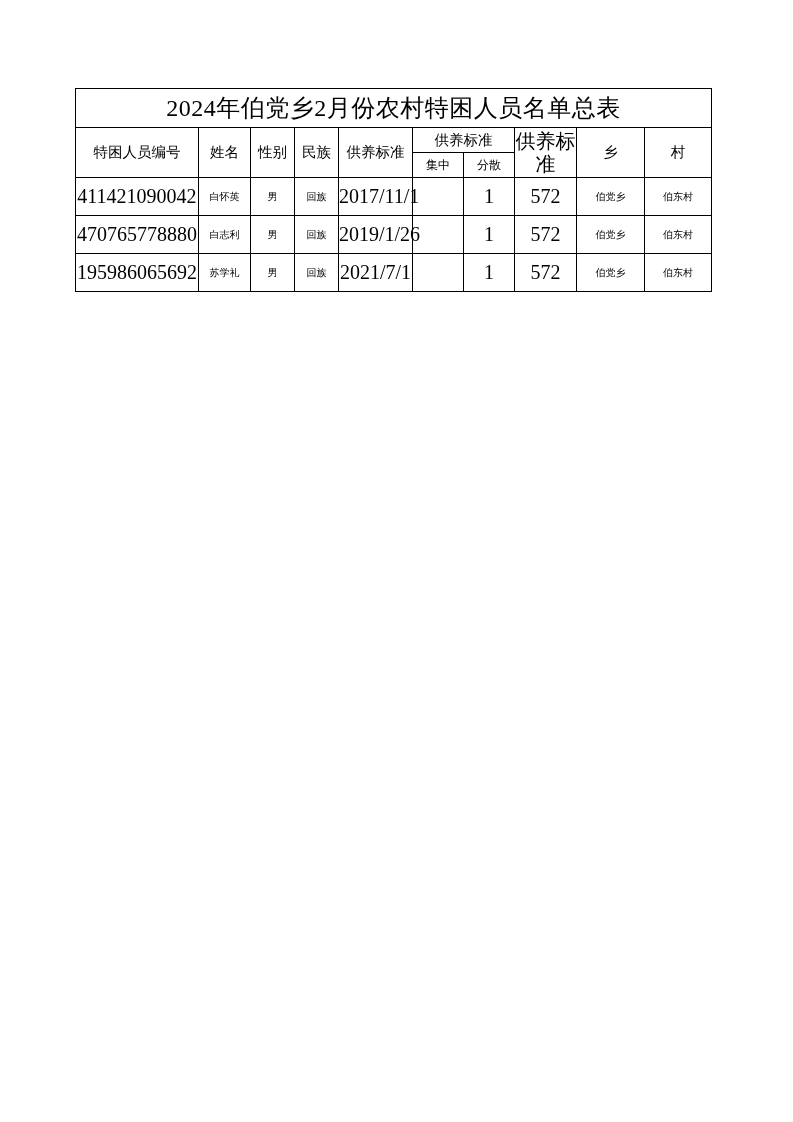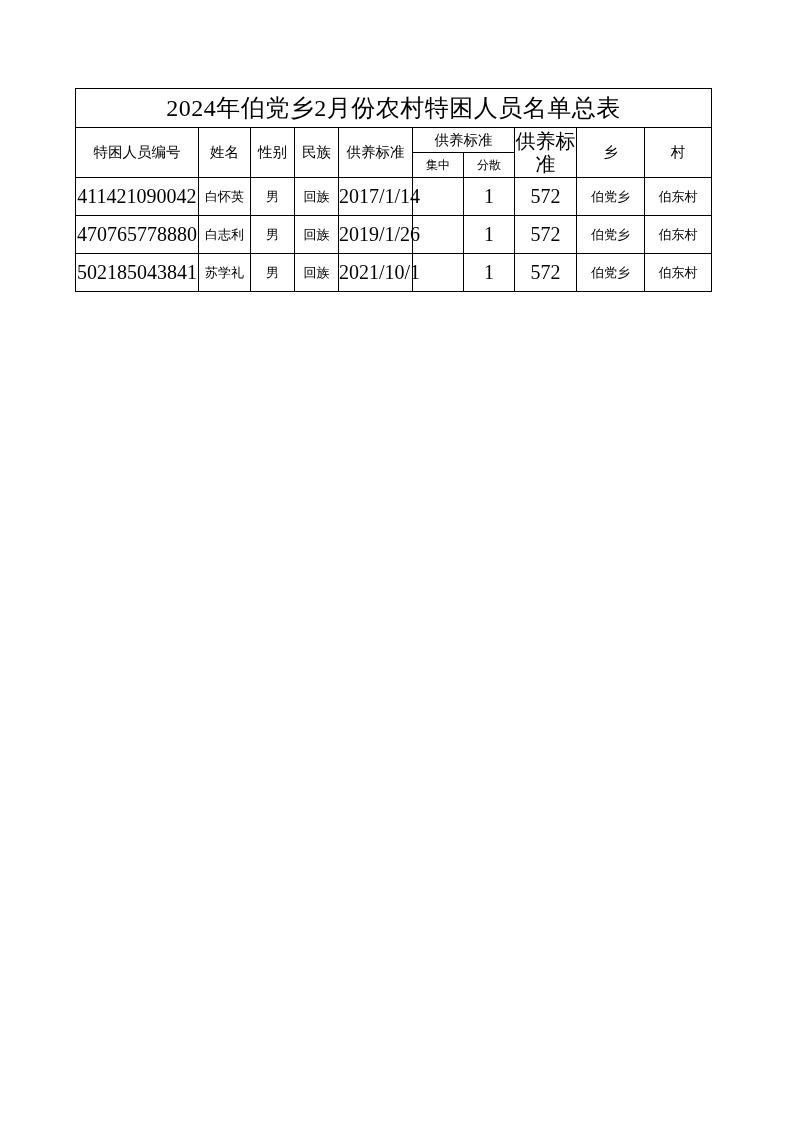--- a/index.html
+++ b/index.html
@@ -53,21 +53,21 @@
   .head-sub {
     font-size: 12px;
     height: 24px;
   }
   .head-two-line {
     font-size: 20px;
     line-height: 1.15;
   }
   .body-cell {
     height: 37px;
-    font-size: 13px;
+    font-size: 10px;
   }
   .num-cell {
     font-size: 20px;
   }
   col.c0 { width: 123px; }
   col.c1 { width: 52px; }
   col.c2 { width: 44px; }
   col.c3 { width: 44px; }
   col.c4 { width: 74px; }
   col.c5 { width: 51px; }
@@ -112,21 +112,21 @@
       <tr>
         <td class="head-sub">集中</td>
         <td class="head-sub">分散</td>
       </tr>
 
       <tr>
         <td class="body-cell num-cell">411421090042</td>
         <td class="body-cell">白怀英</td>
         <td class="body-cell">男</td>
         <td class="body-cell">回族</td>
-        <td class="body-cell num-cell">2017/1/14</td>
+        <td class="body-cell num-cell">2017/11/1</td>
         <td class="body-cell num-cell"></td>
         <td class="body-cell num-cell">1</td>
         <td class="body-cell num-cell">572</td>
         <td class="body-cell">伯党乡</td>
         <td class="body-cell">伯东村</td>
       </tr>
 
       <tr>
         <td class="body-cell num-cell">470765778880</td>
         <td class="body-cell">白志利</td>
@@ -134,25 +134,25 @@
         <td class="body-cell">回族</td>
         <td class="body-cell num-cell">2019/1/26</td>
         <td class="body-cell num-cell"></td>
         <td class="body-cell num-cell">1</td>
         <td class="body-cell num-cell">572</td>
         <td class="body-cell">伯党乡</td>
         <td class="body-cell">伯东村</td>
       </tr>
 
       <tr>
-        <td class="body-cell num-cell">502185043841</td>
+        <td class="body-cell num-cell">195986065692</td>
         <td class="body-cell">苏学礼</td>
         <td class="body-cell">男</td>
         <td class="body-cell">回族</td>
-        <td class="body-cell num-cell">2021/10/1</td>
+        <td class="body-cell num-cell">2021/7/1</td>
         <td class="body-cell num-cell"></td>
         <td class="body-cell num-cell">1</td>
         <td class="body-cell num-cell">572</td>
         <td class="body-cell">伯党乡</td>
         <td class="body-cell">伯东村</td>
       </tr>
     </tbody>
   </table>
 
 </div>

